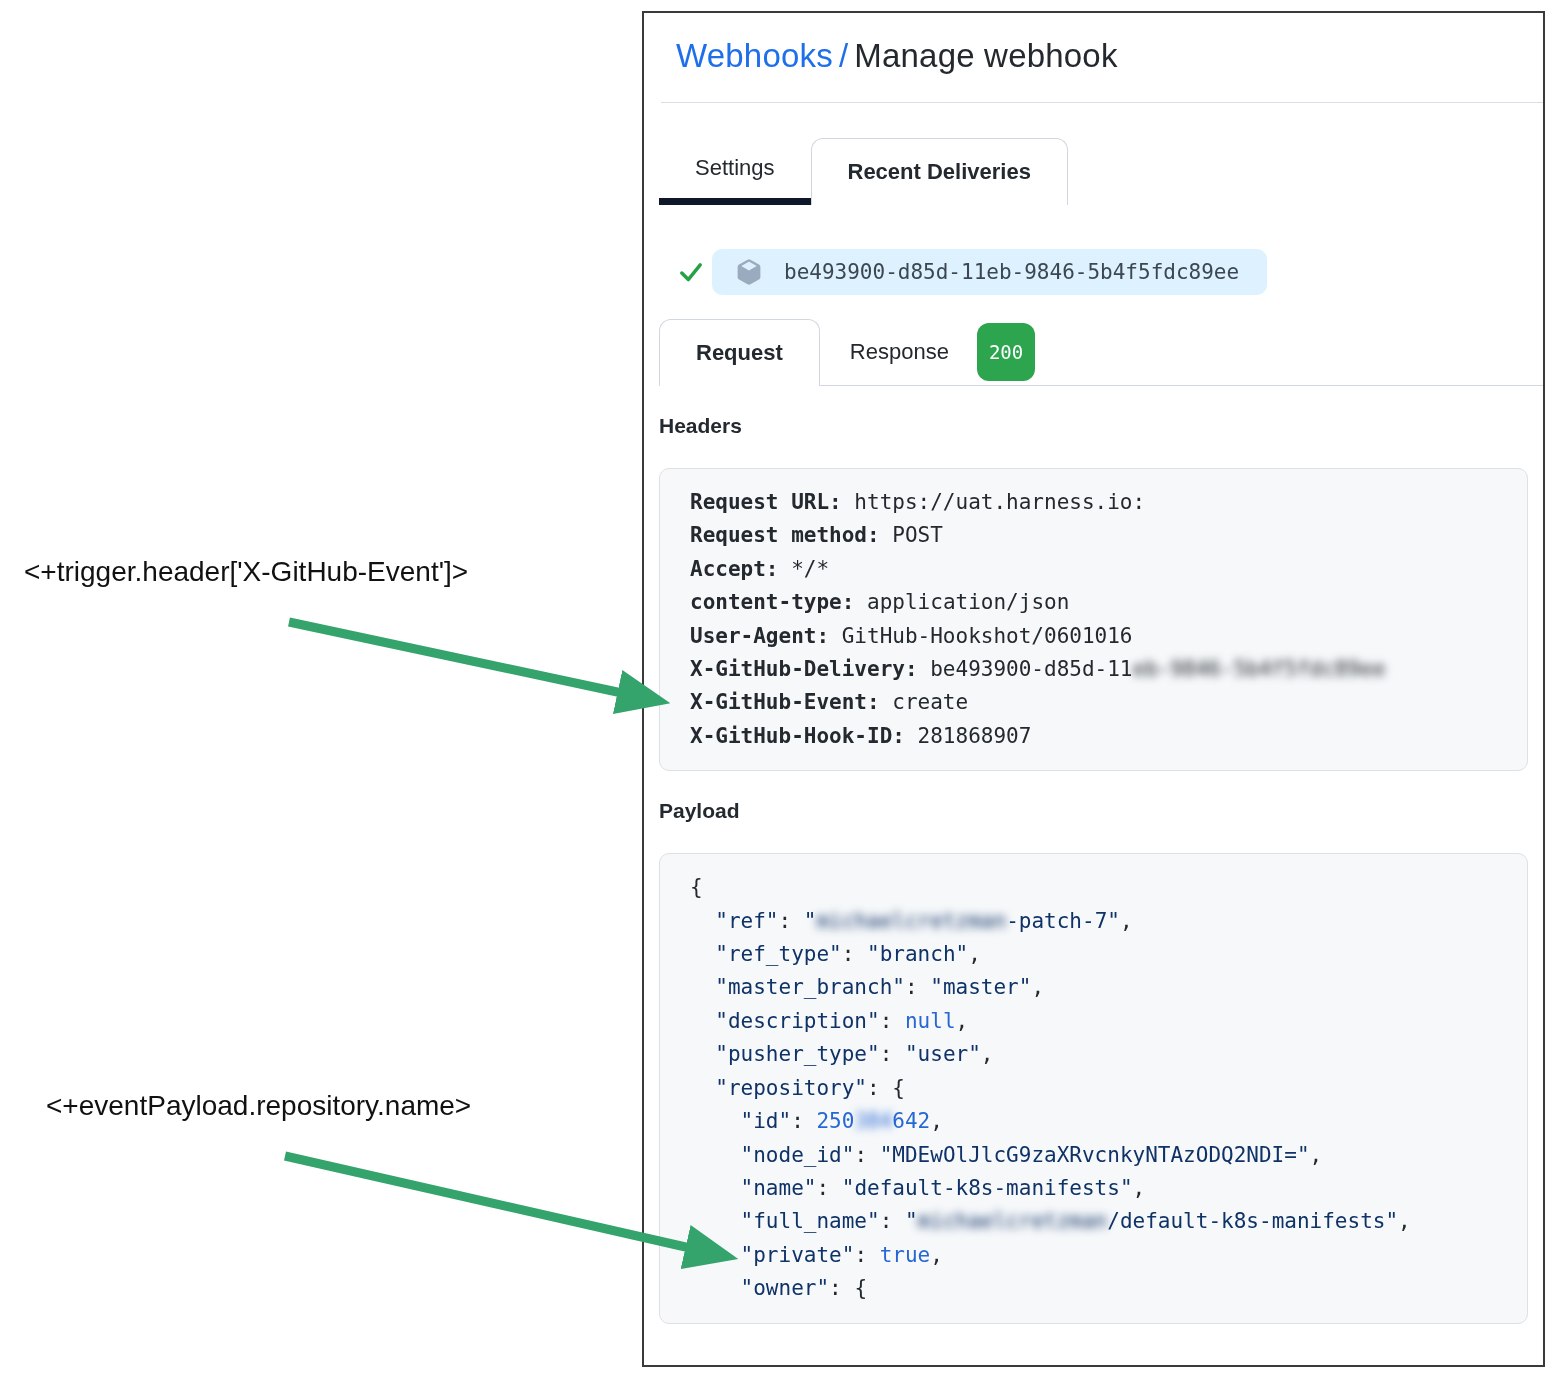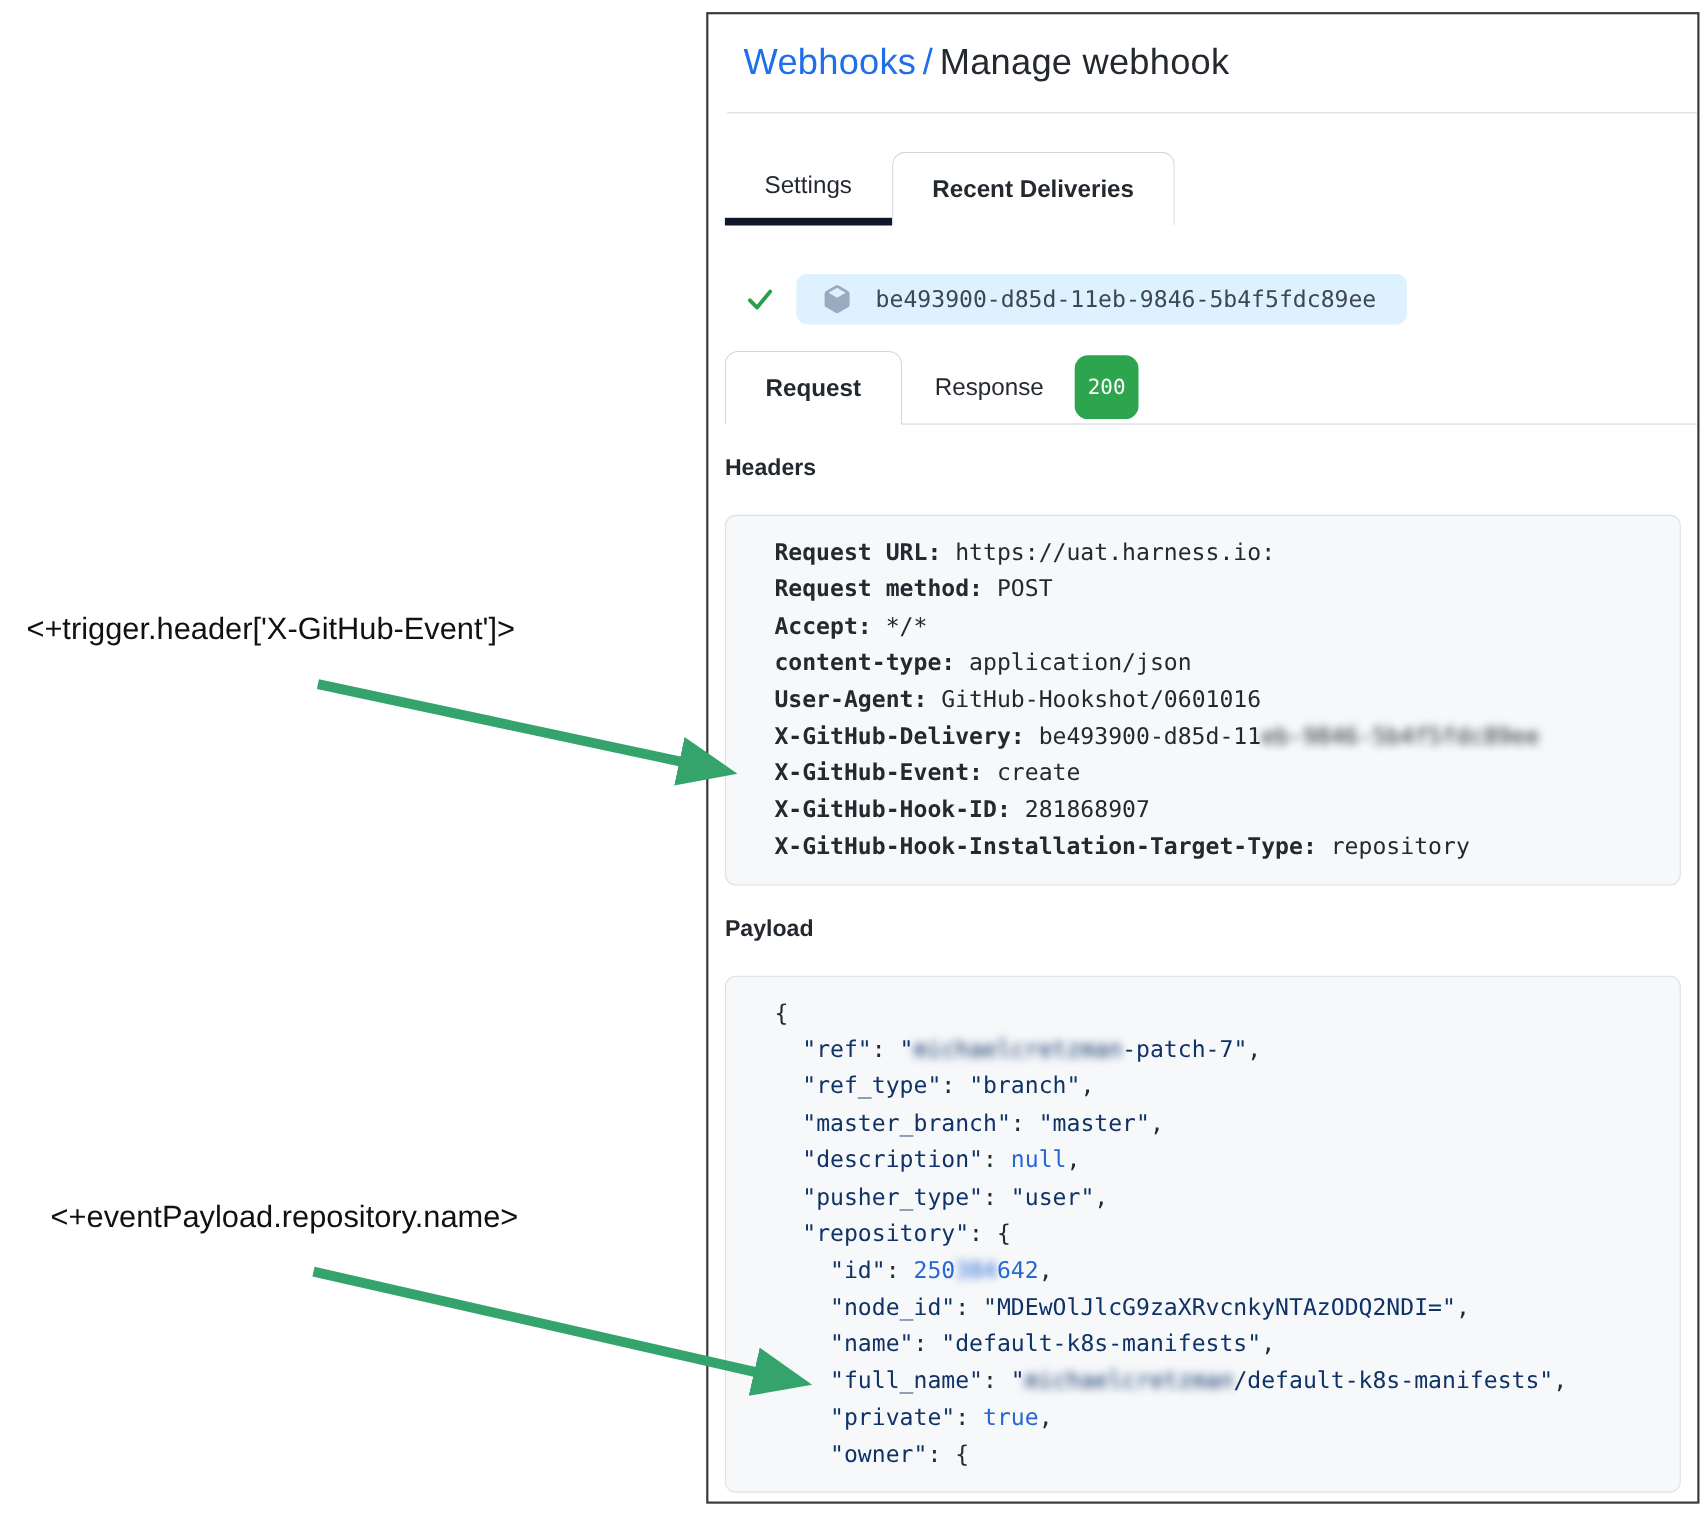--- a/index.html
+++ b/index.html
@@ -27,31 +27,31 @@
   .tab { display:flex; align-items:center; padding:0 36px; white-space:nowrap; cursor:pointer; }
   .tab-plain { border-bottom:7px solid #0f172a; }
   .tab-active { background:#ffffff; border:1px solid #d0d7de; border-bottom:none;
                 border-radius:12px 12px 0 0; font-weight:600; }
   .tabs-rest { flex:1; }
   .tabs-rest.lined { border-bottom:1px solid #d0d7de; display:flex; align-items:center; padding-left:30px; gap:28px; }
   .badge { background:#2da44e; color:#ffffff; font-family:"DejaVu Sans Mono", monospace;
            font-size:19px; padding:18px 12px; border-radius:12px; }
 
   
-  .delivery-row { margin-top:44px; display:flex; align-items:center; gap:20px; padding-left:19px; height:46px; }
+  .delivery-row { margin-top:44px; display:flex; align-items:center; gap:8px; padding-left:19px; height:46px; }
   .check-icon { width:26px; height:26px; flex:none; }
   .guid-pill { height:46px; background:#ddf2fe; border-radius:10px; display:inline-flex;
                align-items:center; gap:22px; padding:0 28px 0 24px; cursor:pointer; }
   .package-icon { width:26px; height:26px; fill:#9aabbf; flex:none; }
   .guid-text { font-family:"DejaVu Sans Mono", monospace; font-size:21px; color:#3d4751; }
 
   
   .section-h { margin-top:28px; font-size:21px; font-weight:bold; color:#24292f; height:29px; }
   .codebox { margin-top:25px; background:#f6f8fa; border:1px solid #dce1e6; border-radius:10px;
-             padding:17px 44px; font-family:"DejaVu Sans Mono", monospace; font-size:21px;
+             padding:17px 30px; font-family:"DejaVu Sans Mono", monospace; font-size:21px;
              line-height:33.4px; color:#24292f; }
   .codebox .line { white-space:pre; }
   .hb { font-weight:bold; }
   .blur { filter:blur(4px); }
   .pk { color:#0f3267; }
   .ps { color:#0f3267; }
   .pc { color:#2767d4; }
   .pp { color:#24292f; }
 </style>
 </head>
@@ -106,21 +106,20 @@
   <div class="section-h">Headers</div>
   <div class="codebox">
       <div class="line"><span class="hb">Request URL:</span><span> https://uat.harness.io:</span></div>
       <div class="line"><span class="hb">Request method:</span><span> POST</span></div>
       <div class="line"><span class="hb">Accept:</span><span> */*</span></div>
       <div class="line"><span class="hb">content-type:</span><span> application/json</span></div>
       <div class="line"><span class="hb">User-Agent:</span><span> GitHub-Hookshot/0601016</span></div>
       <div class="line"><span class="hb">X-GitHub-Delivery:</span><span> be493900-d85d-11</span><span class="blur">eb-9846-5b4f5fdc89ee</span></div>
       <div class="line"><span class="hb">X-GitHub-Event:</span><span> create</span></div>
       <div class="line"><span class="hb">X-GitHub-Hook-ID:</span><span> 281868907</span></div>
-      <div class="line"><span class="hb">X-GitHub-Hook-Installation-Target-Type:</span><span> repository</span></div>
     </div>
 
   <div class="section-h">Payload</div>
   <div class="codebox">
       <div class="line"><span class="pp">{</span></div>
       <div class="line"><span class="pp">  </span><span class="pk">"ref"</span><span class="pp">: </span><span class="ps">"</span><span class="ps blur">michaelcretzman</span><span class="ps">-patch-7"</span><span class="pp">,</span></div>
       <div class="line"><span class="pp">  </span><span class="pk">"ref_type"</span><span class="pp">: </span><span class="ps">"branch"</span><span class="pp">,</span></div>
       <div class="line"><span class="pp">  </span><span class="pk">"master_branch"</span><span class="pp">: </span><span class="ps">"master"</span><span class="pp">,</span></div>
       <div class="line"><span class="pp">  </span><span class="pk">"description"</span><span class="pp">: </span><span class="pc">null</span><span class="pp">,</span></div>
       <div class="line"><span class="pp">  </span><span class="pk">"pusher_type"</span><span class="pp">: </span><span class="ps">"user"</span><span class="pp">,</span></div>

